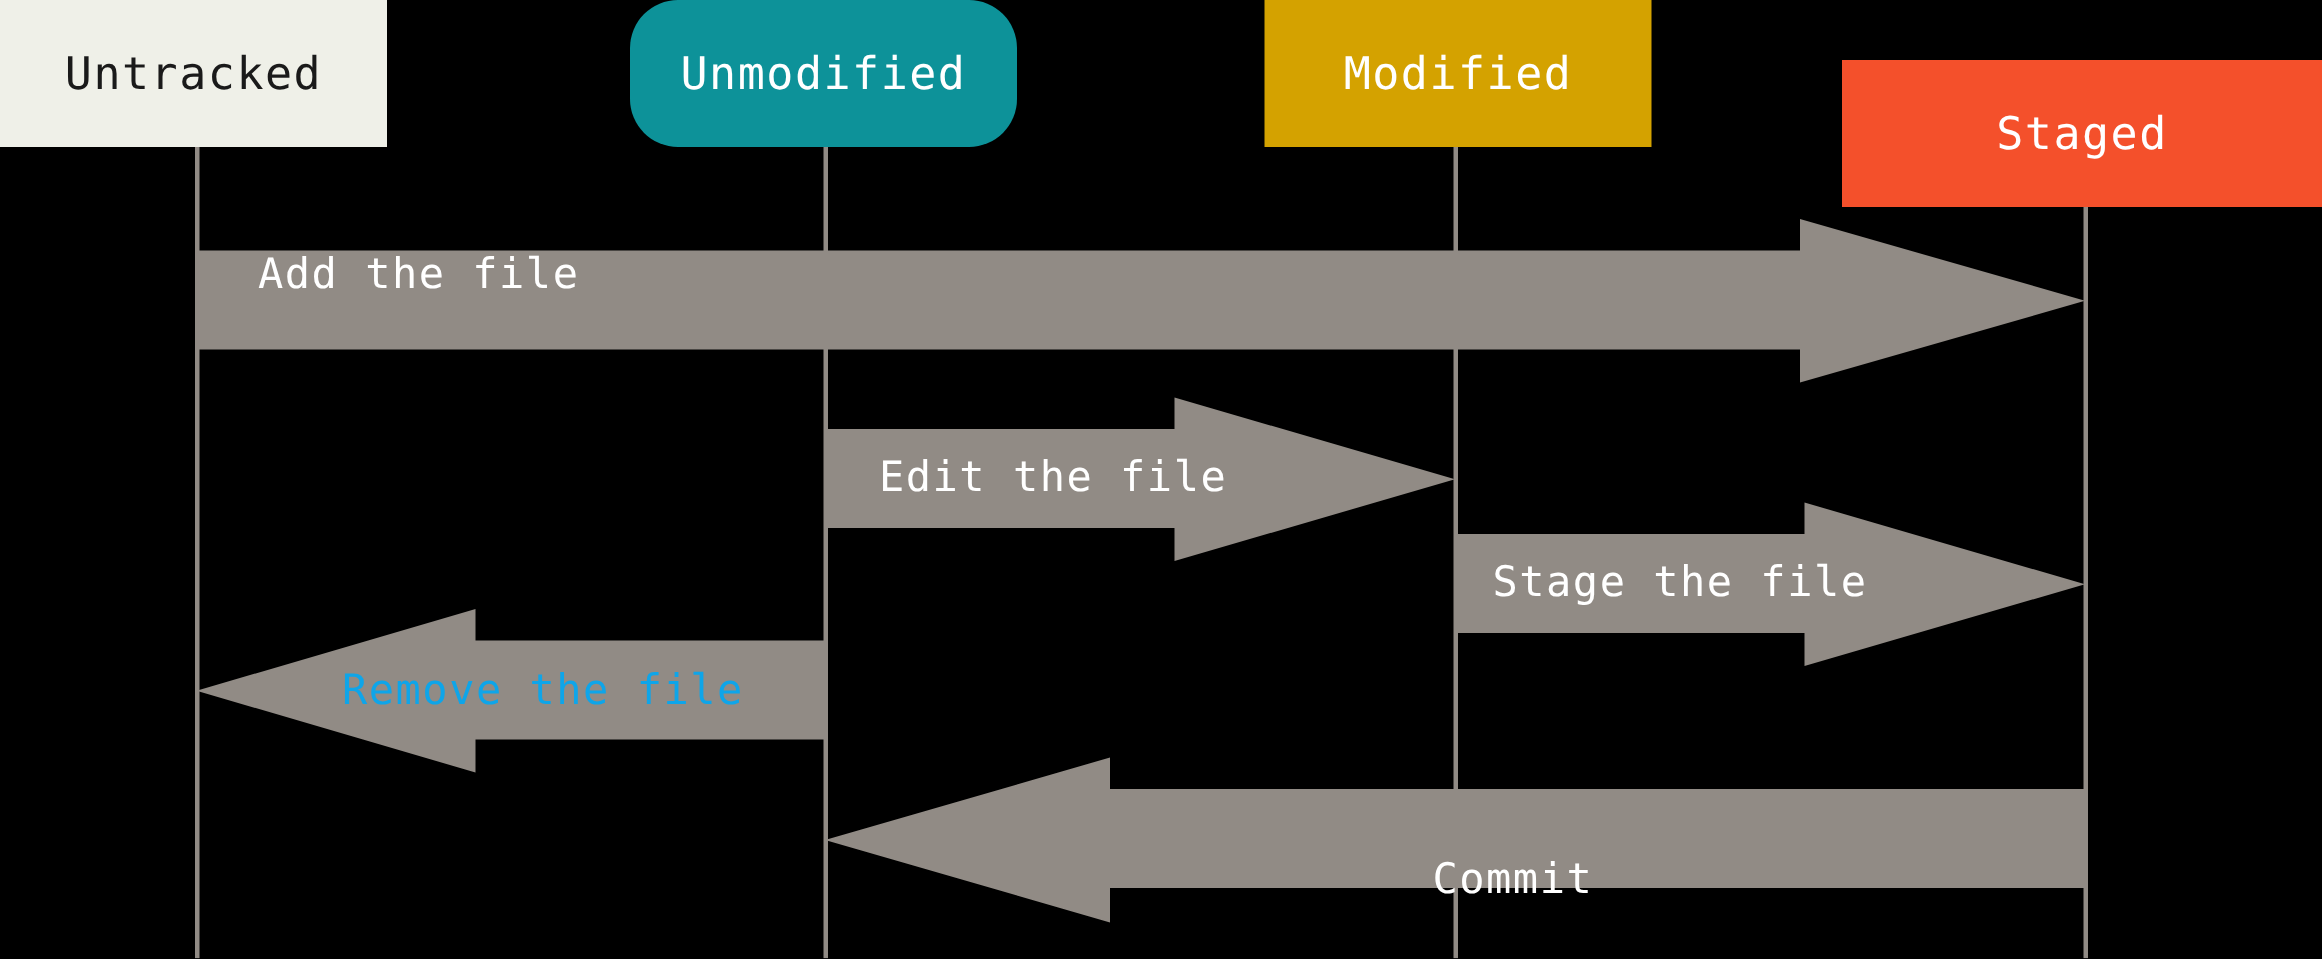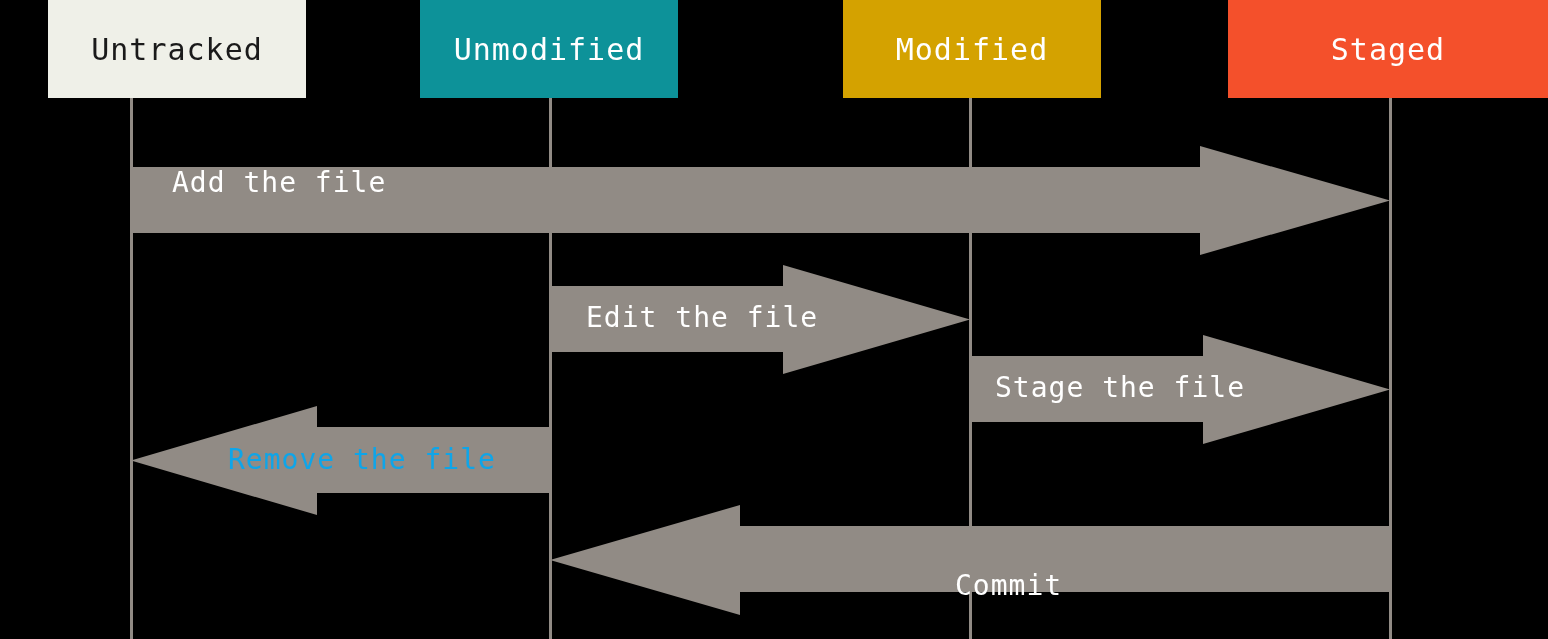--- a/index.html
+++ b/index.html
@@ -67,30 +67,30 @@
         <polygon fill="#918b85" points="970,356 1203,356 1203,335 1390,389.5 1203,444 1203,422 970,422"></polygon>
       </svg>
       <svg class="arrow-svg" width="1548" height="639" style="left: 0px; top: 0px;">
         <polygon fill="#918b85" points="550,427 317,427 317,406 131,460.5 317,515 317,493 550,493"></polygon>
       </svg>
       <svg class="arrow-svg" width="1548" height="639" style="left: 0px; top: 0px;">
         <polygon fill="#918b85" points="1390,526 740,526 740,505 550,560 740,615 740,592 1390,592"></polygon>
       </svg>
     </div>
   <div id="boxes">
-      <div class="state-box" style="left: 0px; width: 258px; background: rgb(239, 240, 232); color: rgb(26, 26, 26); margin-left: 48px;">
+      <div class="state-box" style="left: 0px; width: 258px; background: rgb(239, 240, 232); color: rgb(26, 26, 26);">
         <span>Untracked</span>
       </div>
-      <div class="state-box" style="left: 420px; width: 258px; background: rgb(13, 146, 153); color: rgb(255, 255, 255);">
+      <div class="state-box" style="left: 420px; width: 258px; background: rgb(13, 146, 153); color: rgb(255, 255, 255); border-radius: 32px;">
         <span>Unmodified</span>
       </div>
       <div class="state-box" style="left: 843px; width: 258px; background: rgb(212, 162, 0); color: rgb(255, 255, 255); align-items: center;">
         <span>Modified</span>
       </div>
-      <div class="state-box" style="left: 1228px; width: 320px; background: rgb(244, 80, 43); color: rgb(255, 255, 255);">
+      <div class="state-box" style="left: 1228px; width: 320px; background: rgb(244, 80, 43); color: rgb(255, 255, 255); margin-top: 40px;">
         <span>Staged</span>
       </div>
     </div>
   <div id="labels">
       <div class="arrow-label" style="left: 172px; top: 166px; color: rgb(255, 255, 255);">Add the file</div>
       <div class="arrow-label" style="left: 586px; top: 301px; color: rgb(255, 255, 255);">Edit the file</div>
       <div class="arrow-label" style="left: 995px; top: 371px; color: rgb(255, 255, 255);">Stage the file</div>
       <div class="arrow-label" style="left: 228px; top: 443px; color: #0ea5e9;">Remove the file</div>
       <div class="arrow-label" style="left: 955px; top: 541px; color: rgb(255, 255, 255); margin-top: 28px;">Commit</div>
     </div>

